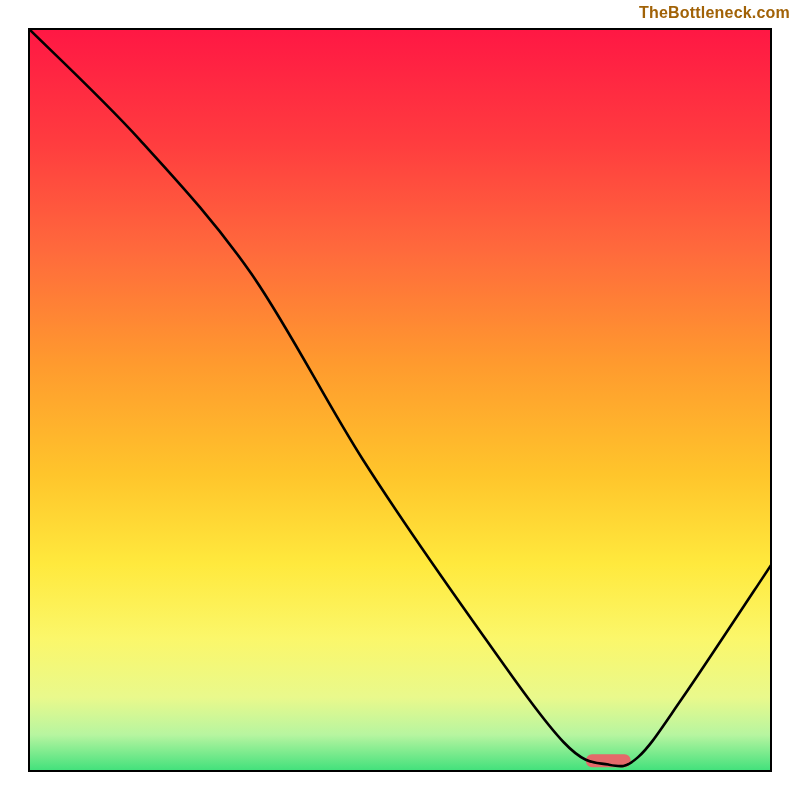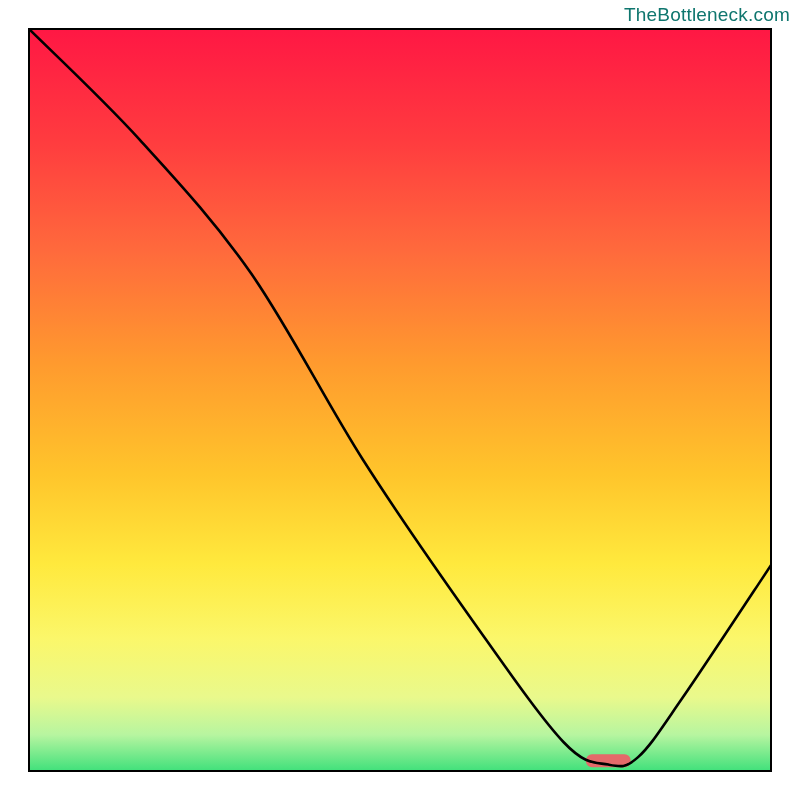--- a/index.html
+++ b/index.html
@@ -12,23 +12,23 @@
   }
   .container {
     position: relative;
     width: 800px;
     height: 800px;
   }
   .watermark {
     position: absolute;
     top: 4px;
     right: 10px;
-    font-size: 19px;
-    font-weight: 400;
-    color: #0f766e;
+    font-size: 16px;
+    font-weight: 700;
+    color: #a16207;
     letter-spacing: 0.2px;
   }
   .plot-area {
     position: absolute;
     left: 28px;
     top: 28px;
     width: 744px;
     height: 744px;
     overflow: hidden;
   }

